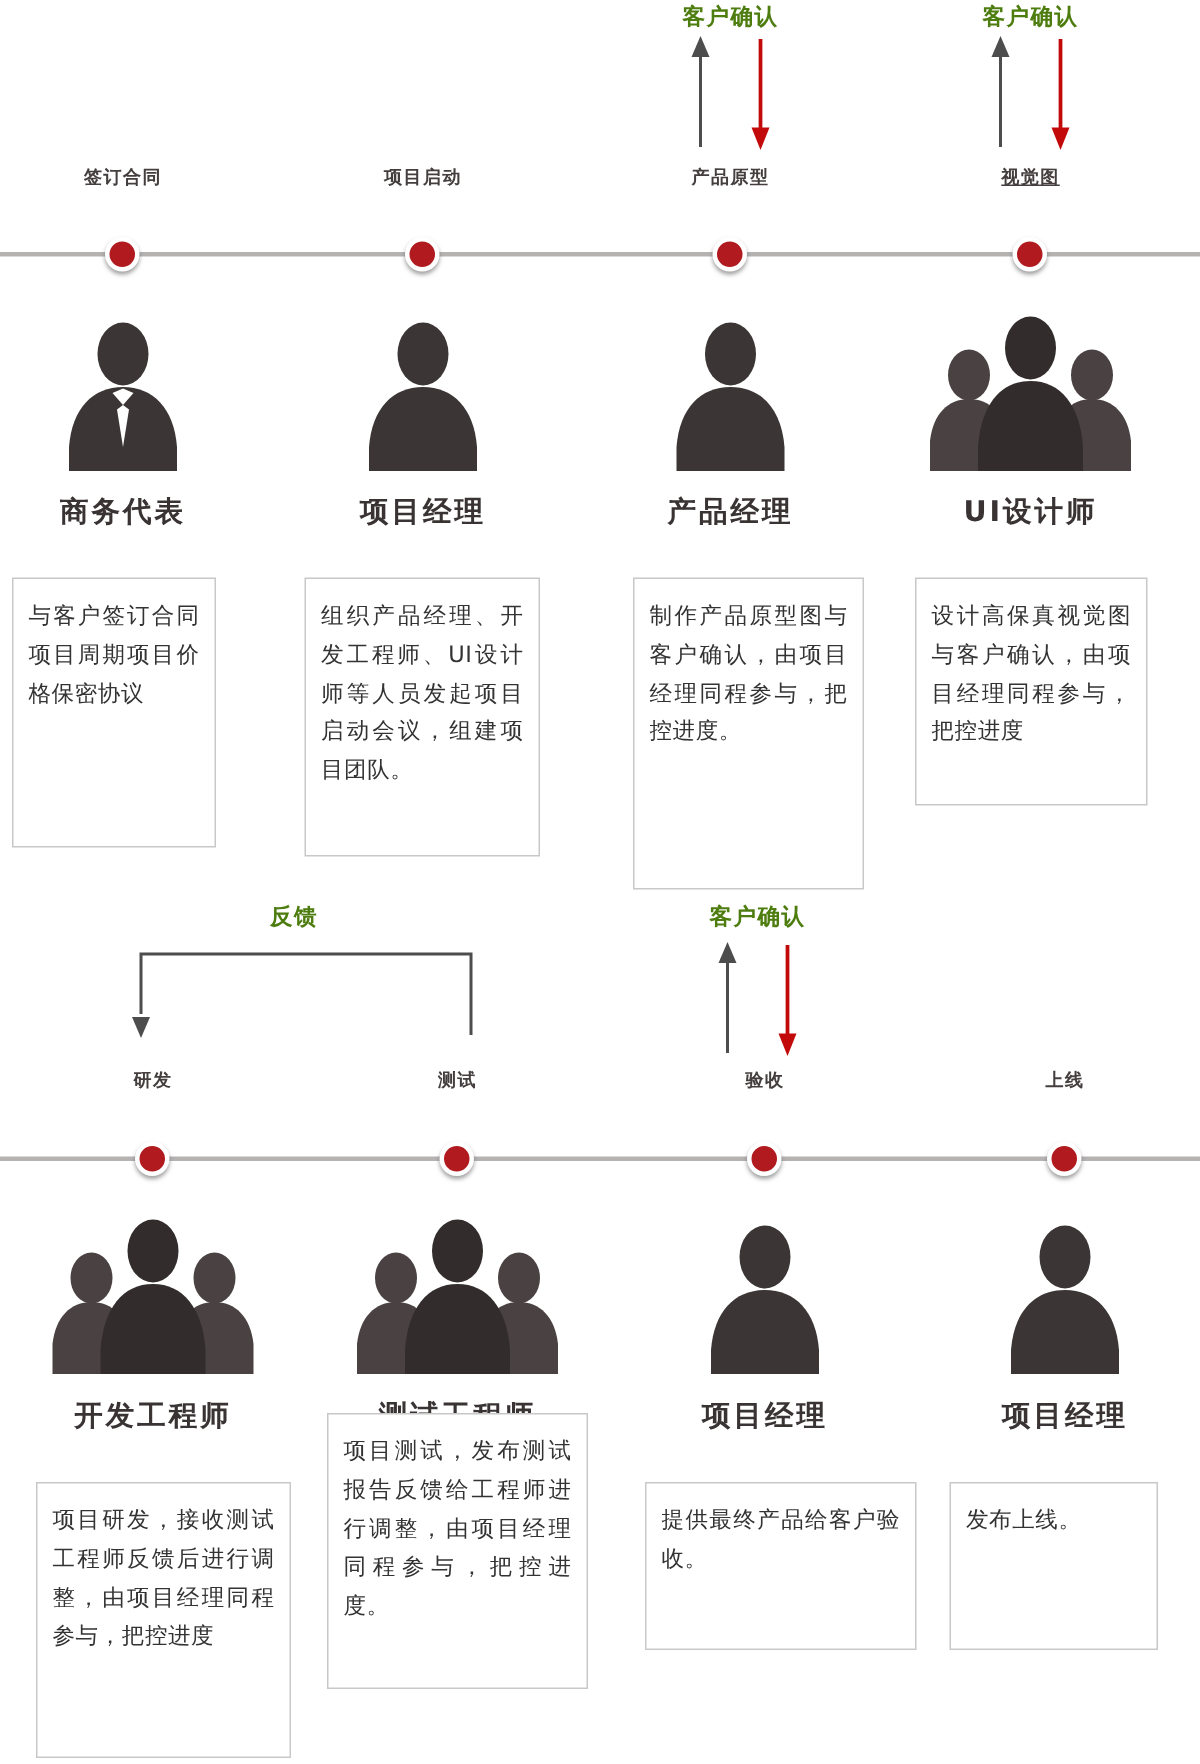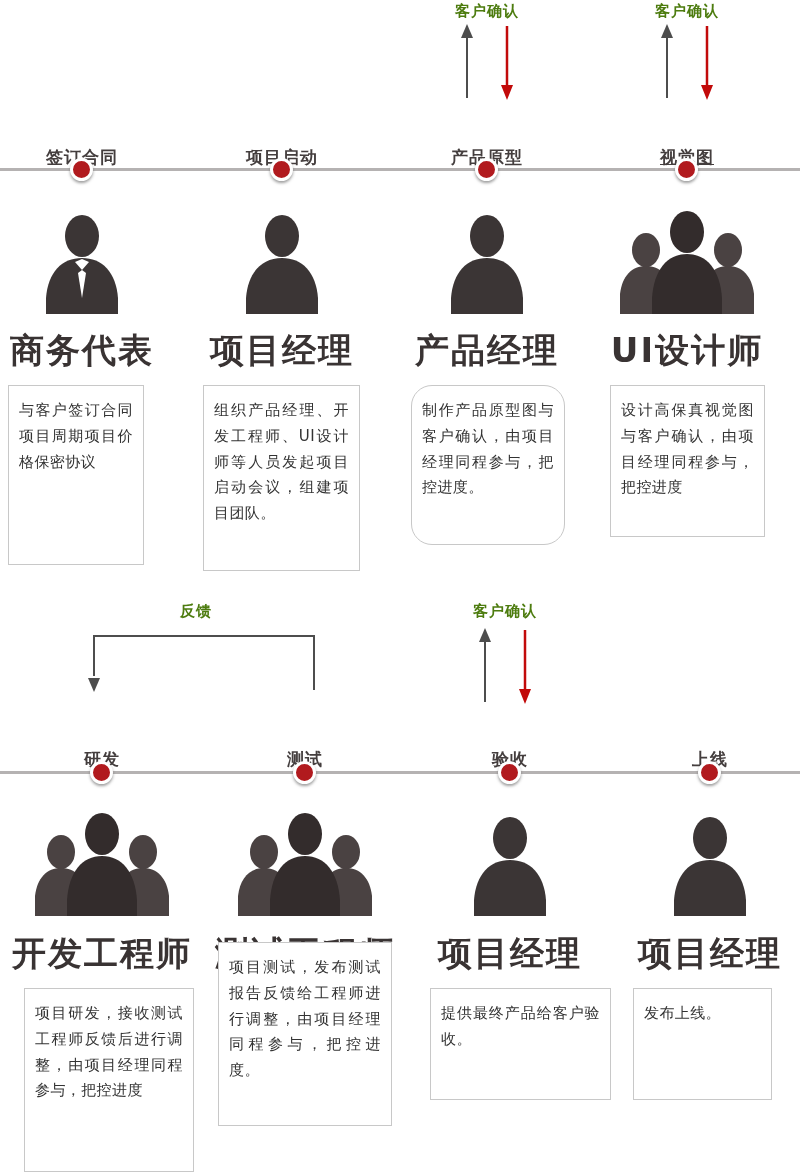--- a/index.html
+++ b/index.html
@@ -1,22 +1,22 @@
 <!DOCTYPE html>
 <html><head>
 <meta charset="utf-8">
 <style>
   html,body{margin:0;padding:0;background:#fff;}
   body{font-family:"DejaVu Sans","Liberation Sans",sans-serif;}
   .canvas{position:relative;width:800px;height:1176px;background:#fff;overflow:hidden;color:#3a3434;}
   .timeline{position:absolute;left:0;width:800px;height:3px;background:#b5b2b2;}
   .dot{position:absolute;width:17px;height:17px;border-radius:50%;background:#b11a1e;border:3px solid #fff;box-shadow:0 2px 3px rgba(80,80,80,.55);}
-  .mlabel{position:absolute;transform:translateX(-50%);font-size:17px;font-weight:bold;color:#443e3e;letter-spacing:1px;white-space:nowrap;margin-top:36px;}
+  .mlabel{position:absolute;transform:translateX(-50%);font-size:12px;font-weight:bold;color:#443e3e;letter-spacing:1px;white-space:nowrap;}
   .ann{position:absolute;transform:translateX(-50%);font-size:15px;font-weight:bold;color:#4d7c0f;letter-spacing:1px;white-space:nowrap;}
-  .role{position:absolute;transform:translateX(-50%);font-size:34px;font-weight:bold;color:#393333;letter-spacing:2px;white-space:nowrap;}
+  .role{position:absolute;transform:translateX(-50%);font-size:19px;font-weight:bold;color:#393333;letter-spacing:2px;white-space:nowrap;}
   .icon{position:absolute;transform:translateX(-50%);}
   .box{position:absolute;background:#fff;border:1px solid #c8c8c8;padding:12px 10px;font-size:15px;line-height:1.72;color:#333;text-align:justify;box-sizing:border-box;letter-spacing:.4px;}
   .arrows{position:absolute;display:flex;gap:24px;transform:translateX(-50%);}
   svg{display:block;}
 </style>
 </head>
 <body>
 
 <div class="canvas">
 
@@ -86,21 +86,21 @@
     </svg>
   </div>
 
   <div class="role" style="left:82px;top:328px;">商务代表</div>
   <div class="role" style="left:282px;top:328px;">项目经理</div>
   <div class="role" style="left:487px;top:328px;">产品经理</div>
   <div class="role" style="left:687px;top:328px;">UI设计师</div>
 
   <div class="box" style="left:8px;top:385px;width:136px;height:180px;">与客户签订合同项目周期项目价格保密协议</div>
   <div class="box" style="left:203px;top:385px;width:157px;height:186px;">组织产品经理、开发工程师、UI设计师等人员发起项目启动会议，组建项目团队。</div>
-  <div class="box" style="left:411px;top:385px;width:154px;height:160px;border-radius:21px;">制作产品原型图与客户确认，由项目经理同程参与，把控进度。</div>
+  <div class="box" style="left:422px;top:385px;width:154px;height:208px;">制作产品原型图与客户确认，由项目经理同程参与，把控进度。</div>
   <div class="box" style="left:610px;top:385px;width:155px;height:152px;">设计高保真视觉图与客户确认，由项目经理同程参与，把控进度</div>
 
   <div class="ann" style="left:196px;top:602px;">反馈</div>
   <svg style="position:absolute;left:86px;top:628px;" width="236" height="80">
     <path d="M8,48 L8,8 L228,8 L228,62" stroke="#4d4d4d" stroke-width="2" fill="none"></path>
     <polygon points="8,64 2,50 14,50" fill="#4d4d4d"></polygon>
   </svg>
 
   <div class="ann" style="left:505px;top:602px;">客户确认</div>
   <div class="arrows" style="left:505px;top:628px;">

